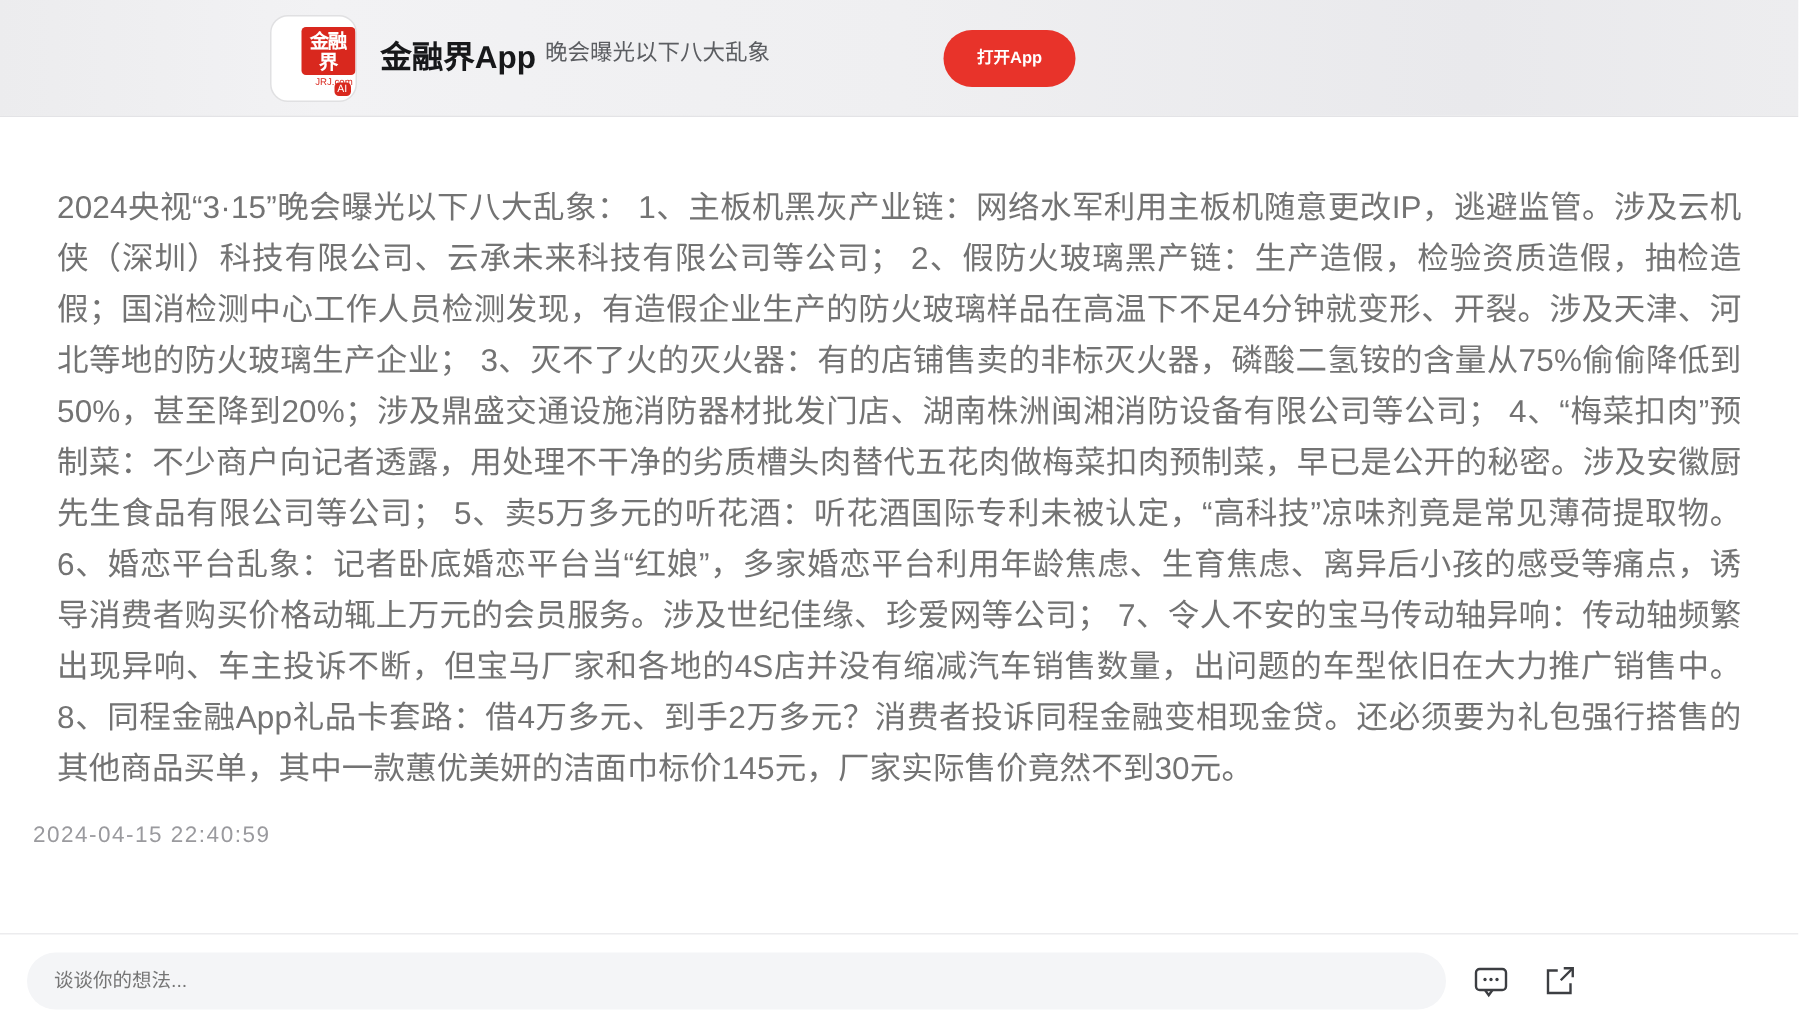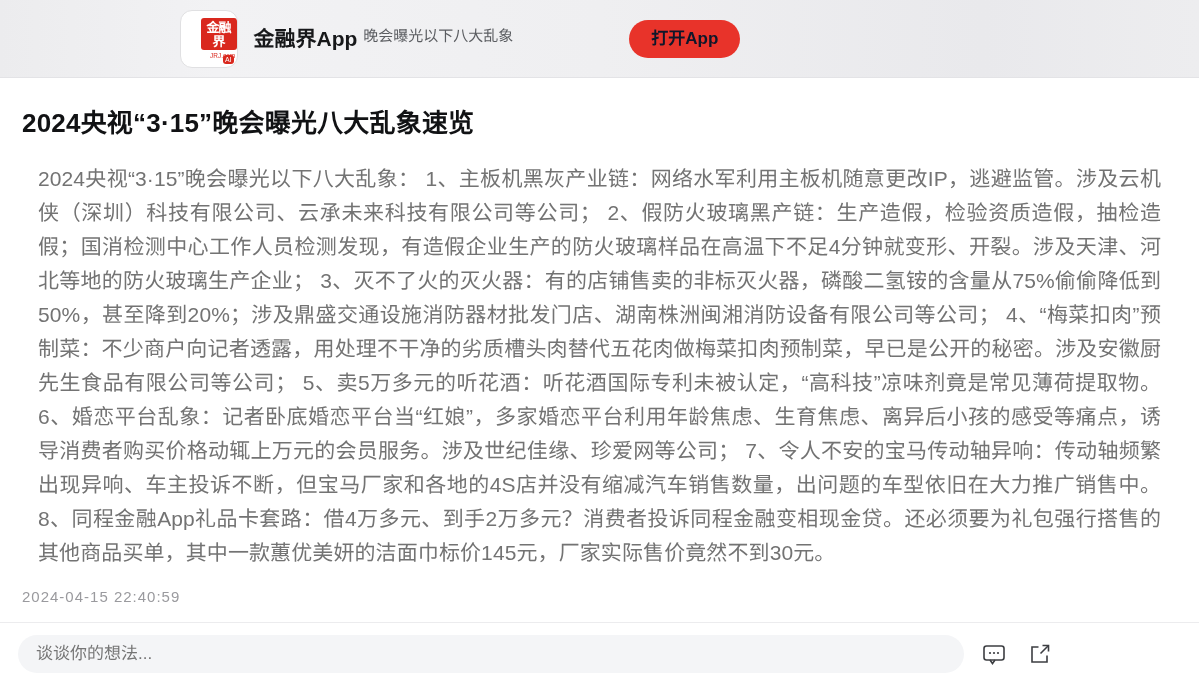--- a/index.html
+++ b/index.html
@@ -94,22 +94,22 @@
     line-height: 22px;
   }
   .promo-sub {
     font-size: 15px;
     color: #5b5d61;
     line-height: 16px;
   }
   .promo-cta {
     margin-left: 100px;
     background: #e8332a;
-    color: #0f172a;
-    font-size: 17px;
+    color: #ffffff;
+    font-size: 11px;
     font-weight: bold;
     border: none;
     border-radius: 20px;
     padding: 9px 22px;
     cursor: pointer;
     line-height: 20px;
     white-space: nowrap;
     text-align: right;
   }
 
@@ -157,21 +157,21 @@
     gap: 14px;
   }
   .comment-input {
     flex: 1 1 auto;
     height: 38px;
     background: #f4f5f7;
     border-radius: 19px;
     border: none;
     outline: none;
     padding: 0 18px;
-    font-size: 17px;
+    font-size: 13px;
     color: #6d28d9;
     font-family: "Liberation Sans", "DejaVu Sans", sans-serif;
     max-width: 910px;
   }
   .bar-icon {
     width: 32px;
     height: 32px;
     display: flex;
     align-items: center;
     justify-content: center;
@@ -193,21 +193,20 @@
     </div>
     <div class="promo-text">
       <div class="promo-title">金融界App</div>
       <div class="promo-sub">晚会曝光以下八大乱象</div>
     </div>
     <button class="promo-cta">打开App</button>
   </div>
 </div>
 
 <div class="article">
-  <h1 class="article-title">2024央视“3·15”晚会曝光八大乱象速览</h1>
   <p class="article-body">2024央视“3·15”晚会曝光以下八大乱象： 1、主板机黑灰产业链：网络水军利用主板机随意更改IP，逃避监管。涉及云机侠（深圳）科技有限公司、云承未来科技有限公司等公司； 2、假防火玻璃黑产链：生产造假，检验资质造假，抽检造假；国消检测中心工作人员检测发现，有造假企业生产的防火玻璃样品在高温下不足4分钟就变形、开裂。涉及天津、河北等地的防火玻璃生产企业； 3、灭不了火的灭火器：有的店铺售卖的非标灭火器，磷酸二氢铵的含量从75%偷偷降低到50%，甚至降到20%；涉及鼎盛交通设施消防器材批发门店、湖南株洲闽湘消防设备有限公司等公司； 4、“梅菜扣肉”预制菜：不少商户向记者透露，用处理不干净的劣质槽头肉替代五花肉做梅菜扣肉预制菜，早已是公开的秘密。涉及安徽厨先生食品有限公司等公司； 5、卖5万多元的听花酒：听花酒国际专利未被认定，“高科技”凉味剂竟是常见薄荷提取物。 6、婚恋平台乱象：记者卧底婚恋平台当“红娘”，多家婚恋平台利用年龄焦虑、生育焦虑、离异后小孩的感受等痛点，诱导消费者购买价格动辄上万元的会员服务。涉及世纪佳缘、珍爱网等公司； 7、令人不安的宝马传动轴异响：传动轴频繁出现异响、车主投诉不断，但宝马厂家和各地的4S店并没有缩减汽车销售数量，出问题的车型依旧在大力推广销售中。 8、同程金融App礼品卡套路：借4万多元、到手2万多元？消费者投诉同程金融变相现金贷。还必须要为礼包强行搭售的其他商品买单，其中一款蕙优美妍的洁面巾标价145元，厂家实际售价竟然不到30元。</p>
   <div class="article-time">2024-04-15 22:40:59</div>
 </div>
 
 <div class="comment-bar">
   <input class="comment-input" type="text" placeholder="谈谈你的想法..." style="">
   <div class="bar-icon">
     <svg width="26" height="26" viewBox="0 0 26 26" fill="none" stroke="#3c3e42" stroke-width="1.6">
       <rect x="3" y="5" width="20" height="14" rx="2.5"></rect>
       <path d="M9 19 L11.5 22.5 L14 19" fill="none"></path>

